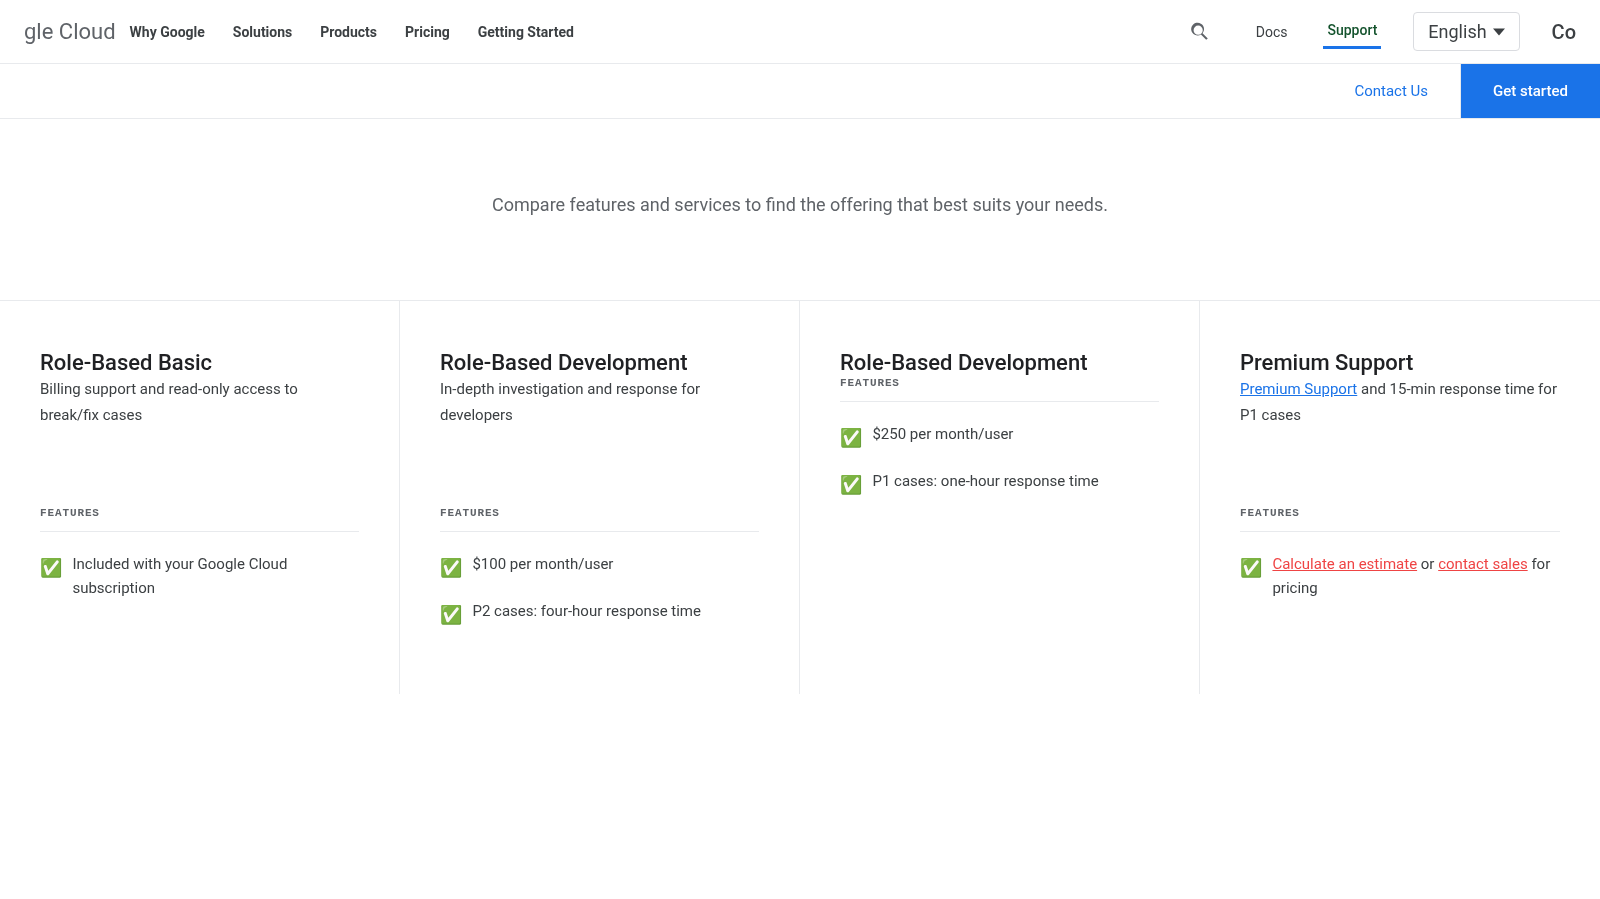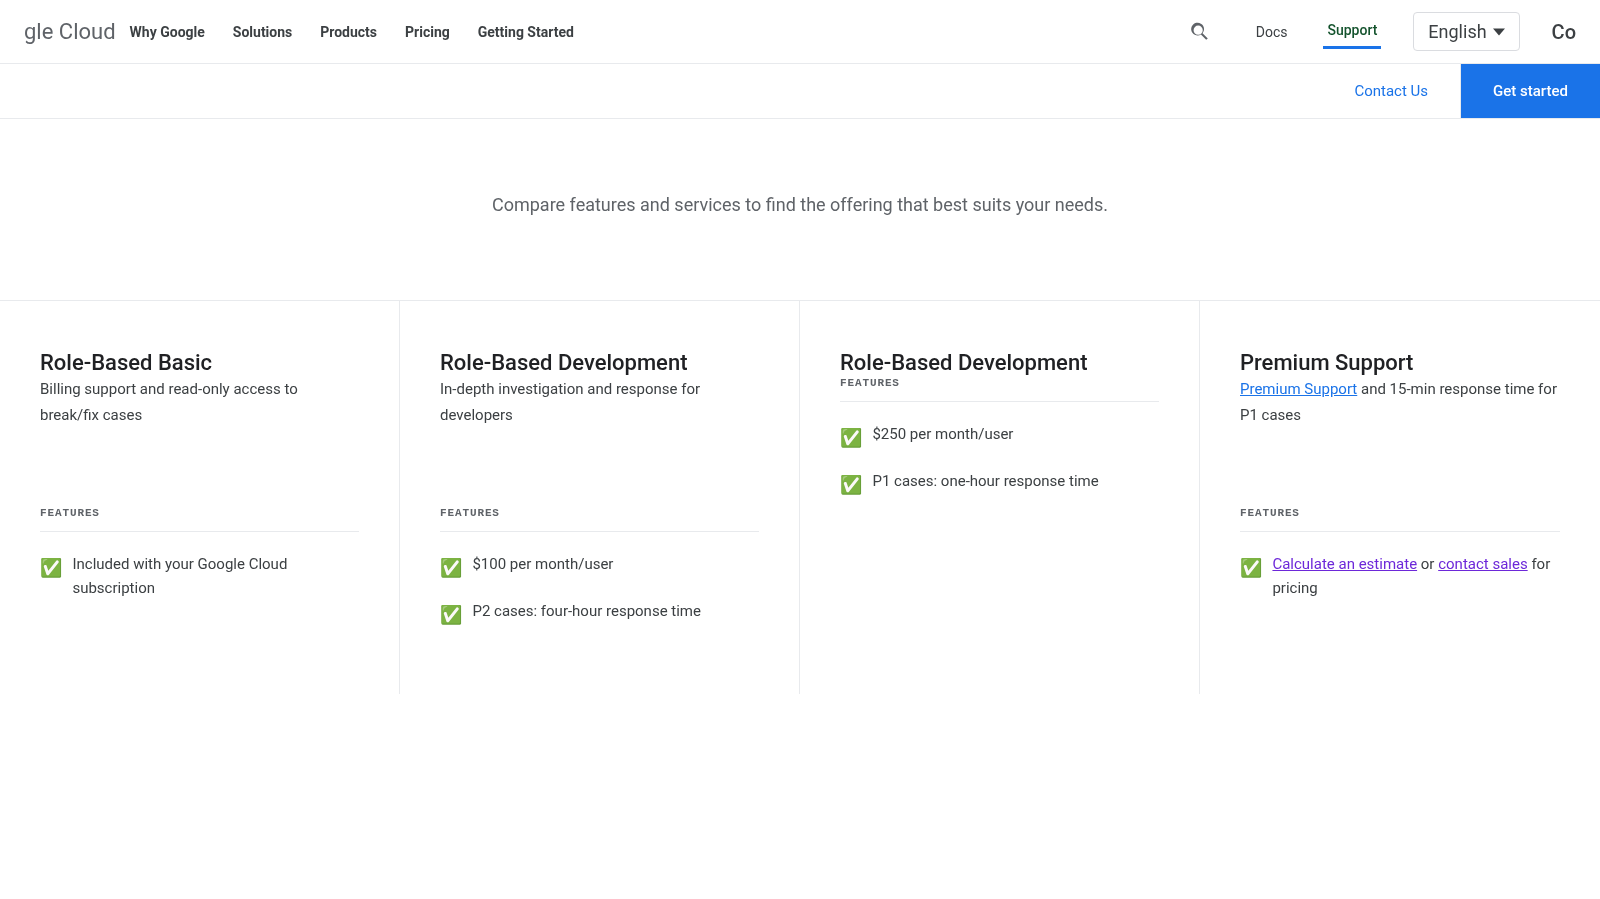--- a/index.html
+++ b/index.html
@@ -187,21 +187,21 @@
       color: #3c4043;
       line-height: 1.6;
     }
     .check-icon {
       color: #34a853;
       font-size: 18px;
       flex-shrink: 0;
       margin-top: 2px;
     }
     .feature-text a {
-      color: #6d28d9;
+      color: #ef4444;
       text-decoration: underline;
       cursor: pointer;
     }
   </style>
 </head>
 <body>
 
 <nav class="navbar">
   <div class="navbar-logo">
     <span style="font-size:22px; color:#5f6368; font-weight:400;">

